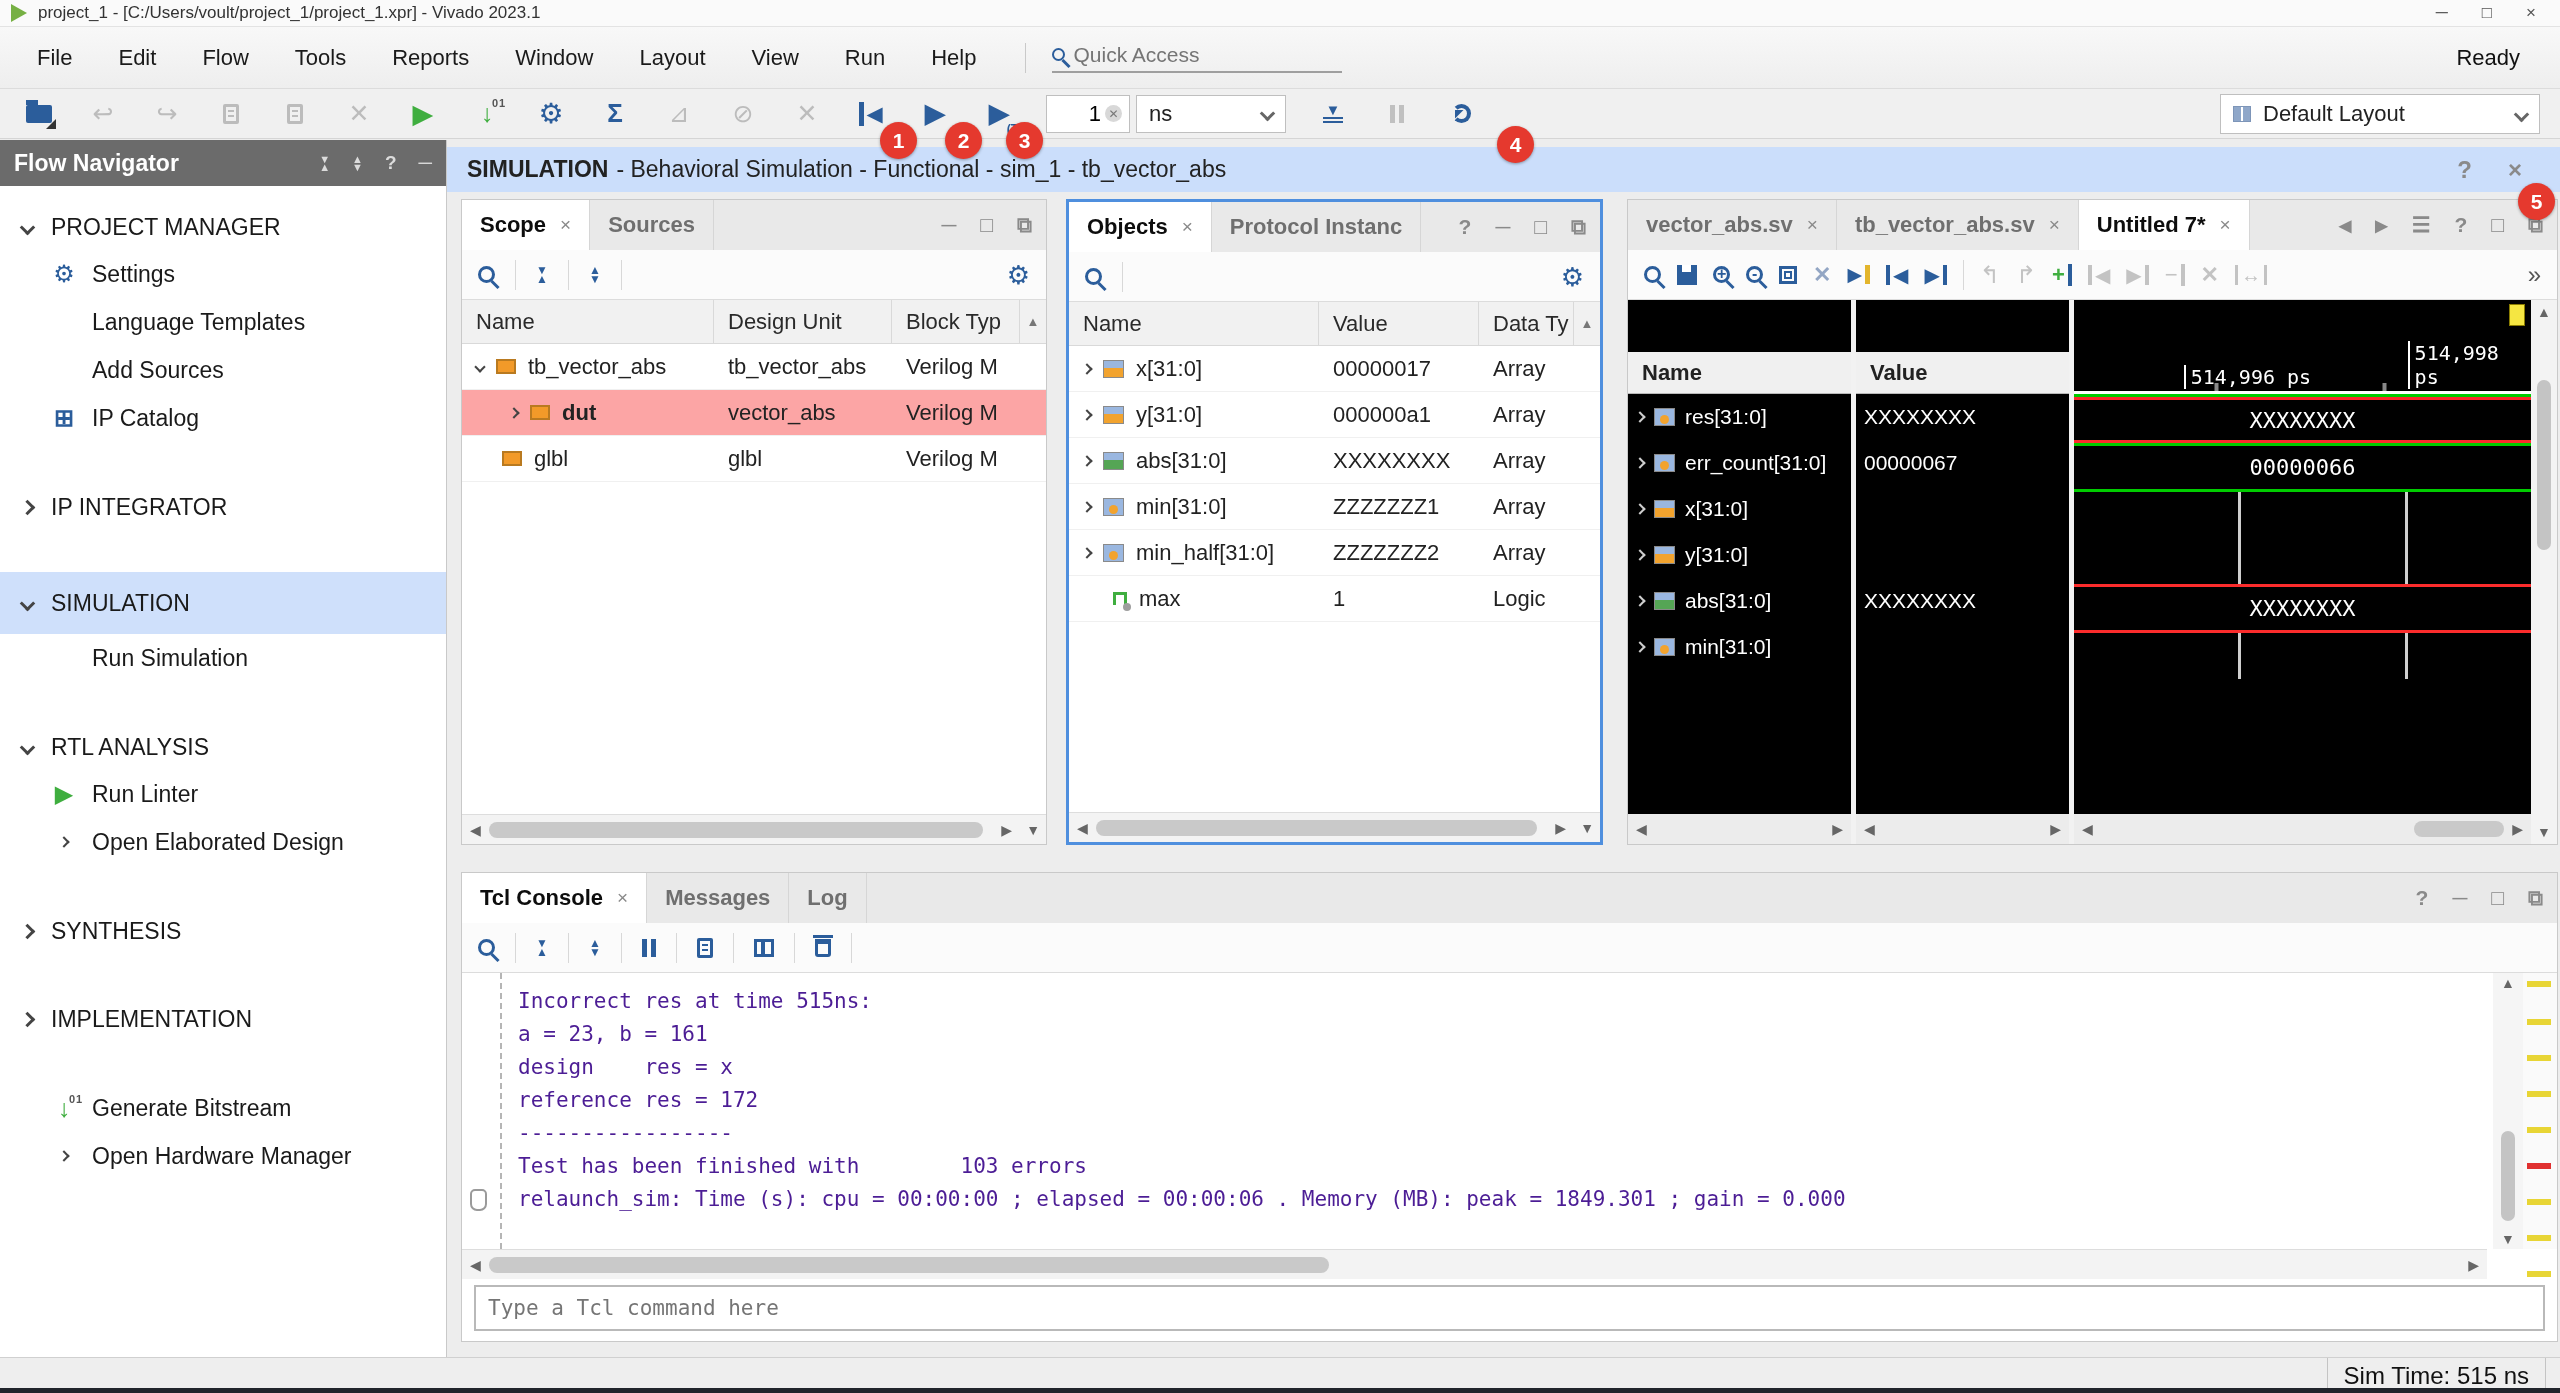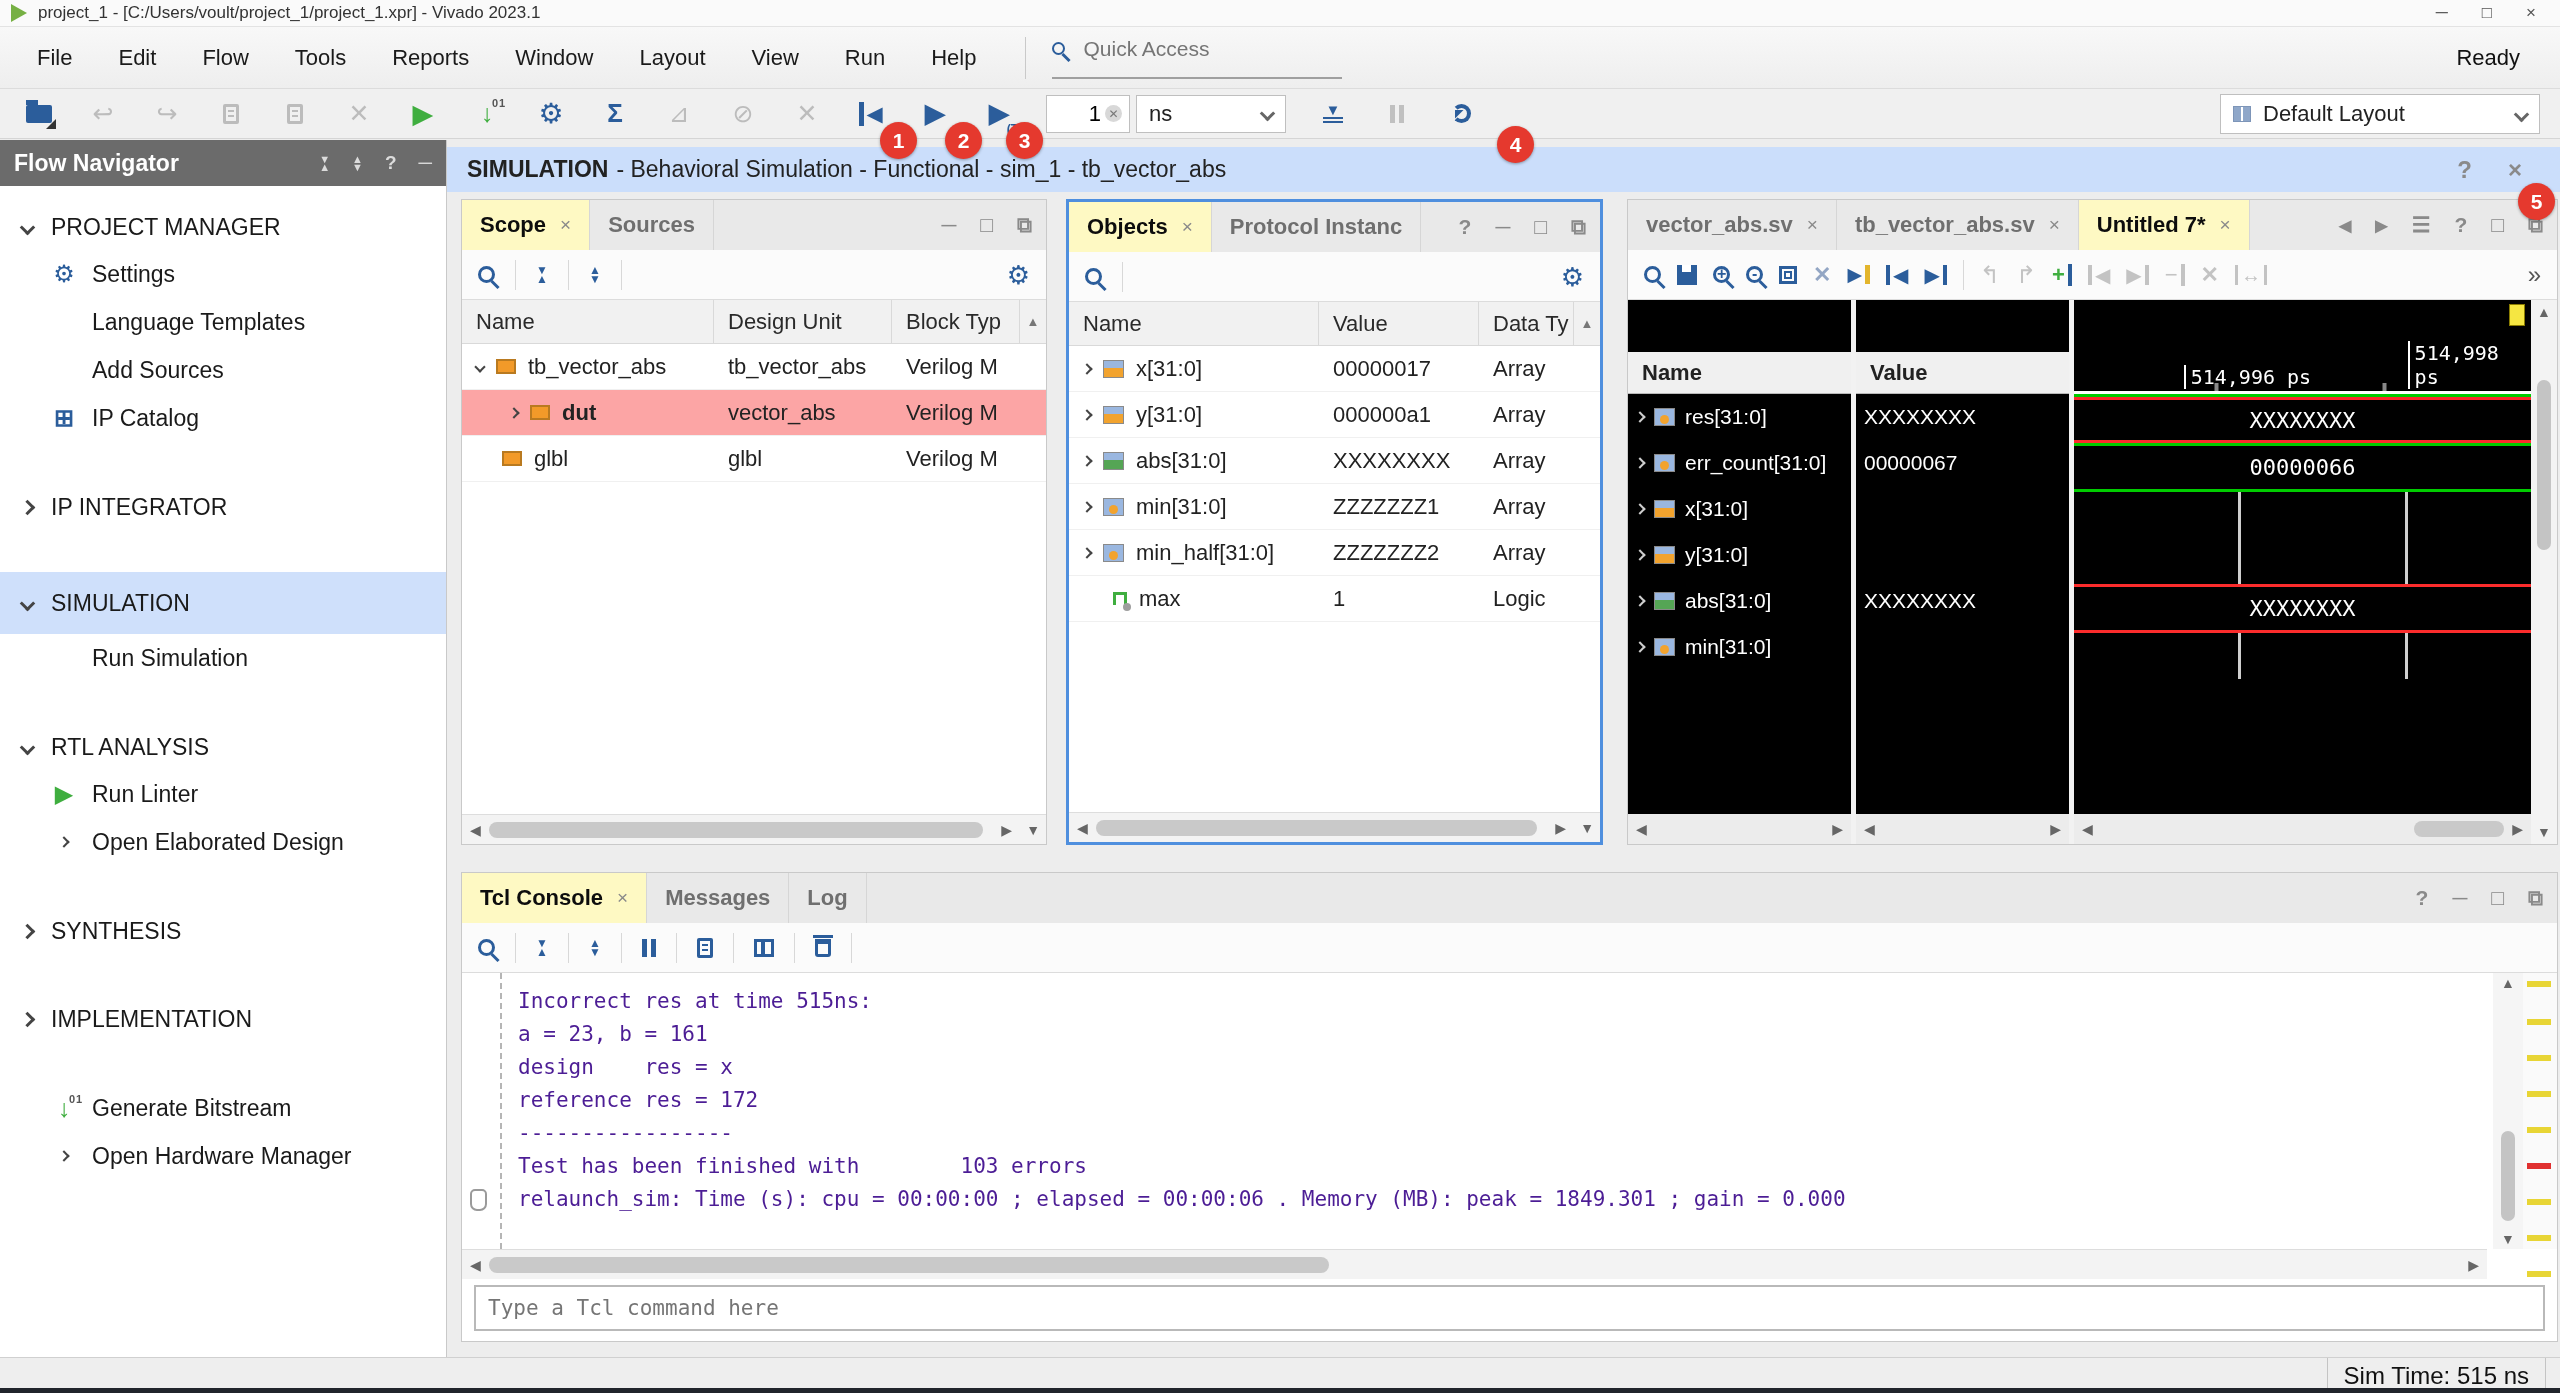--- a/index.html
+++ b/index.html
@@ -48,21 +48,21 @@
   
   .titlebar { height:27px; background:#fafafa; border-bottom:1px solid #e3e3e3; display:flex; align-items:center; padding:0 10px; }
   .vivado-logo { width:0; height:0; border-left:9px solid transparent; border-right:9px solid transparent; border-bottom:16px solid #76b043; transform:rotate(90deg); margin-right:10px; }
   .titlebar .title { font-size:17px; color:#333; }
   .winbtns { margin-left:auto; display:flex; gap:34px; font-size:17px; color:#555; padding-right:14px; }
 
   
   .menubar { height:62px; background:linear-gradient(#f8f8f8,#eeeeee); display:flex; align-items:center; border-bottom:1px solid #dcdcdc; padding-left:14px; }
   .menu-item { padding:0 23px; font-size:22px; color:#1a1a1a; }
   .qa-wrap { margin-left:26px; border-left:1px solid #c9c9c9; padding-left:26px; display:flex; align-items:center; }
-  .quick { position:relative; width:290px; border-bottom:2px solid #9f9f9f; display:flex; align-items:center; gap:18px; padding-bottom:16px; }
+  .quick { position:relative; width:290px; border-bottom:2px solid #9f9f9f; display:flex; align-items:center; gap:8px; padding-bottom:4px; }
   .quick input { border:none; outline:none; background:transparent; font-size:21px; color:#888; width:230px; font-family:"Liberation Sans",sans-serif; }
   .ready { margin-left:auto; margin-right:40px; font-size:22px; color:#111; }
 
   
   .toolbar { height:50px; background:#f0f0f0; border-bottom:1px solid #d5d5d5; display:flex; align-items:center; gap:30px; padding-left:22px; position:relative; }
   .tb { display:inline-flex; align-items:center; justify-content:center; width:34px; height:36px; flex:none; }
   .ic-folder { width:26px; height:18px; background:#2b5d9b; border-radius:2px; position:relative; }
   .ic-folder::before { content:""; position:absolute; top:-5px; left:0; width:12px; height:5px; background:#2b5d9b; }
   .ic-folder::after { content:""; position:absolute; right:-4px; bottom:-6px; border:5px solid transparent; border-bottom-color:#333; border-right-color:#333; }
   .gray-g { color:#bcbcbc; font-size:25px; }
@@ -102,21 +102,21 @@
   
   .simheader { position:absolute; left:447px; right:0; top:147px; height:45px; background:#cbdefb; display:flex; align-items:center; padding:0 20px; font-size:23px; }
   .simheader b { font-weight:bold; }
   .simheader span.sub { margin-left:8px; }
   .sh-icons { margin-left:auto; display:flex; gap:36px; color:#8a8a8a; font-size:24px; font-weight:bold; padding-right:18px; }
 
   
   .panel { position:absolute; background:#fff; border:1px solid #c9c9c9; display:flex; flex-direction:column; }
   .tabbar { height:50px; background:#e9e9e9; display:flex; align-items:stretch; flex:none; }
   .tab { display:flex; align-items:center; gap:14px; padding:0 18px; font-size:22px; font-weight:bold; color:#6f6f6f; border-right:1px solid #d6d6d6; }
-  .tab.active { background:#fef9c3; color:#0d0d0d; }
+  .tab.active { background:#ffffff; color:#0d0d0d; }
   .tab .x { color:#8a8a8a; font-size:19px; font-weight:normal; }
   .tab-icons { margin-left:auto; display:flex; align-items:center; gap:24px; padding-right:14px; color:#8a8a8a; font-size:21px; font-weight:bold; }
   .ptools { height:50px; background:#fbfbfb; border-bottom:1px solid #dcdcdc; display:flex; align-items:center; gap:20px; padding:0 16px; flex:none; }
   .vsep { width:1px; height:30px; background:#d8d8d8; }
   .spacer { flex:1; }
   .thead { display:flex; height:44px; background:#f1f1f1; border-bottom:1px solid #d9d9d9; font-size:22px; color:#2a2a2a; align-items:center; flex:none; }
   .thead .c { padding-left:14px; border-right:1px solid #d9d9d9; height:100%; display:flex; align-items:center; }
   .trow { display:flex; height:46px; align-items:center; font-size:22px; border-bottom:1px solid #f0f0f0; }
   .trow.sel { background:#fca5a5; }
   .trow .c { padding-left:14px; height:100%; display:flex; align-items:center; gap:12px; overflow:hidden; white-space:nowrap; }

